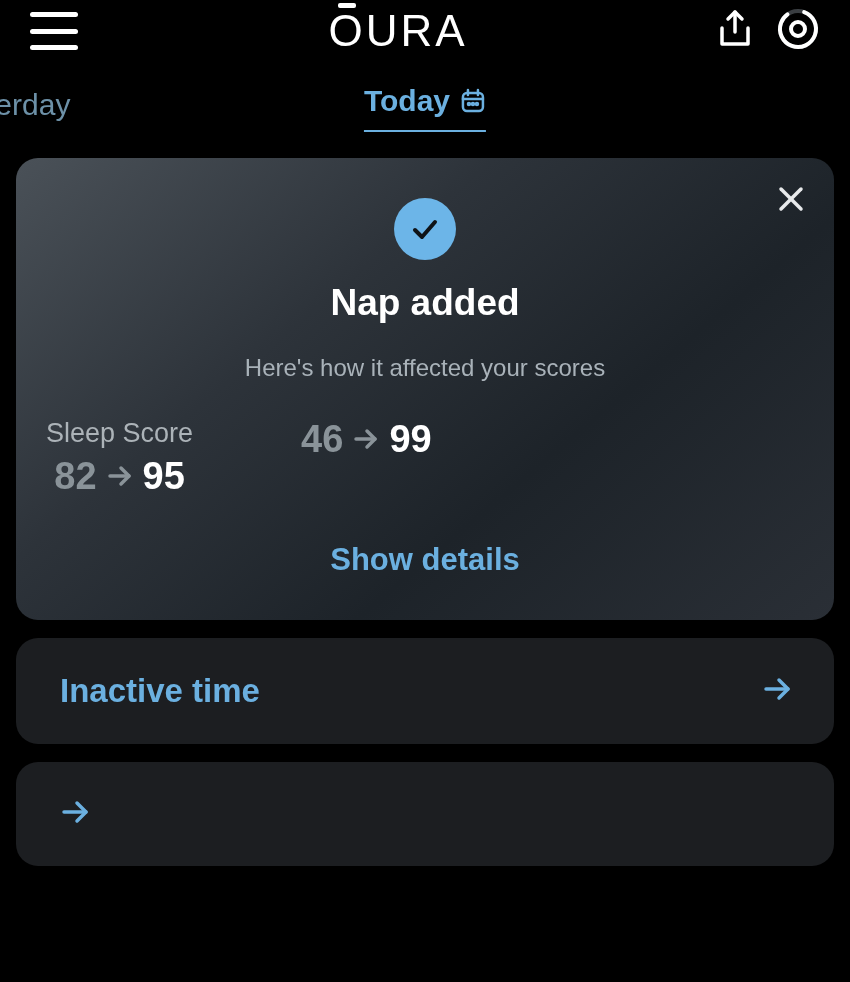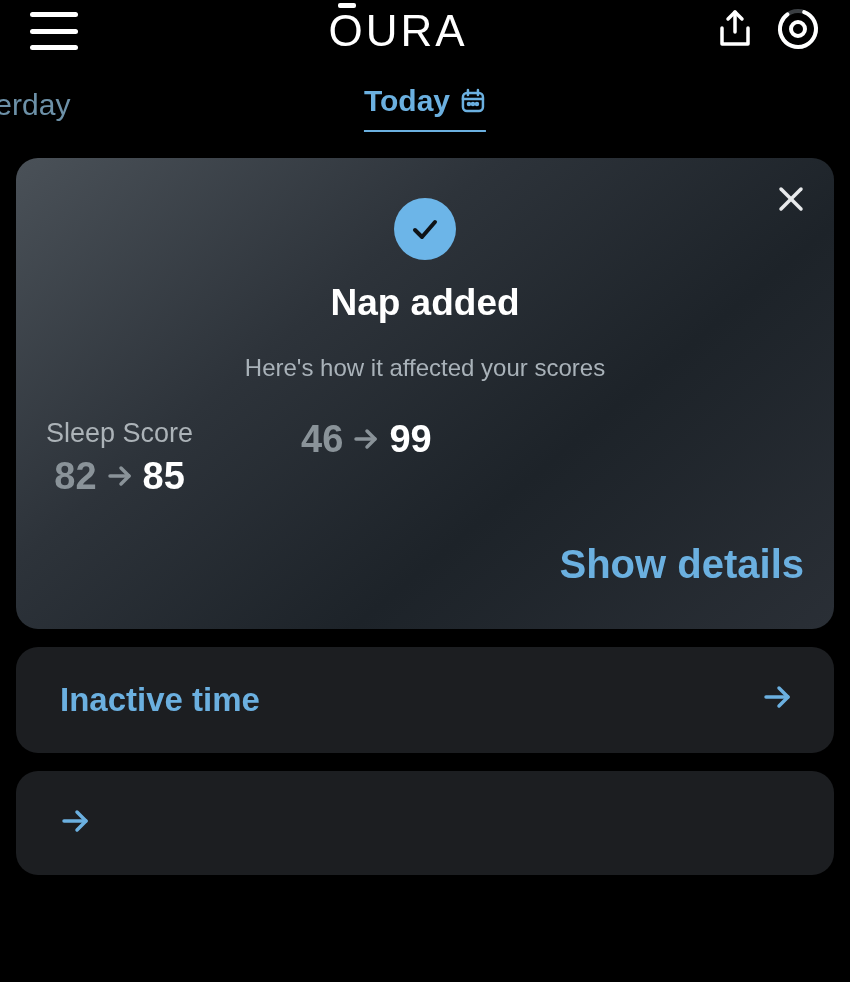--- a/index.html
+++ b/index.html
@@ -158,32 +158,32 @@
     .score-before {
       color: #8a9399;
     }
     .score-arrow {
       color: #8a9399;
     }
     .score-after {
       color: #fff;
     }
     .show-details {
-      font-size: 40px;
+      font-size: 31px;
       font-weight: 600;
       color: #6bb0e0;
       cursor: pointer;
-      text-align: right;
     }
     .list-card {
       margin: 18px 16px 0 16px;
       border-radius: 22px;
       background: #1c1e21;
       padding: 34px 40px 34px 44px;
       display: flex;
+      align-items: center;
       justify-content: space-between;
       cursor: pointer;
     }
     .list-label {
       font-size: 33px;
       font-weight: 600;
       color: #6bb0e0;
     }
     .list-arrow {
       color: #6bb0e0;
@@ -256,21 +256,21 @@
     <div class="score-block">
       <div class="score-label">Sleep Score</div>
       <div class="score-values">
         <span class="score-before">82</span>
         <span class="score-arrow">
           <svg width="26" height="26" viewBox="0 0 26 26" fill="none" stroke="#8a9399" stroke-width="3.5" stroke-linecap="round" stroke-linejoin="round">
             <path d="M3 13 L22 13"></path>
             <path d="M14 5 L22 13 L14 21"></path>
           </svg>
         </span>
-        <span class="score-after">85</span>
+        <span class="score-after">95</span>
       </div>
     </div>
     <div class="score-block">
       <div class="score-values">
         <span class="score-before">46</span>
         <span class="score-arrow">
           <svg width="26" height="26" viewBox="0 0 26 26" fill="none" stroke="#8a9399" stroke-width="3.5" stroke-linecap="round" stroke-linejoin="round">
             <path d="M3 13 L22 13"></path>
             <path d="M14 5 L22 13 L14 21"></path>
           </svg>

